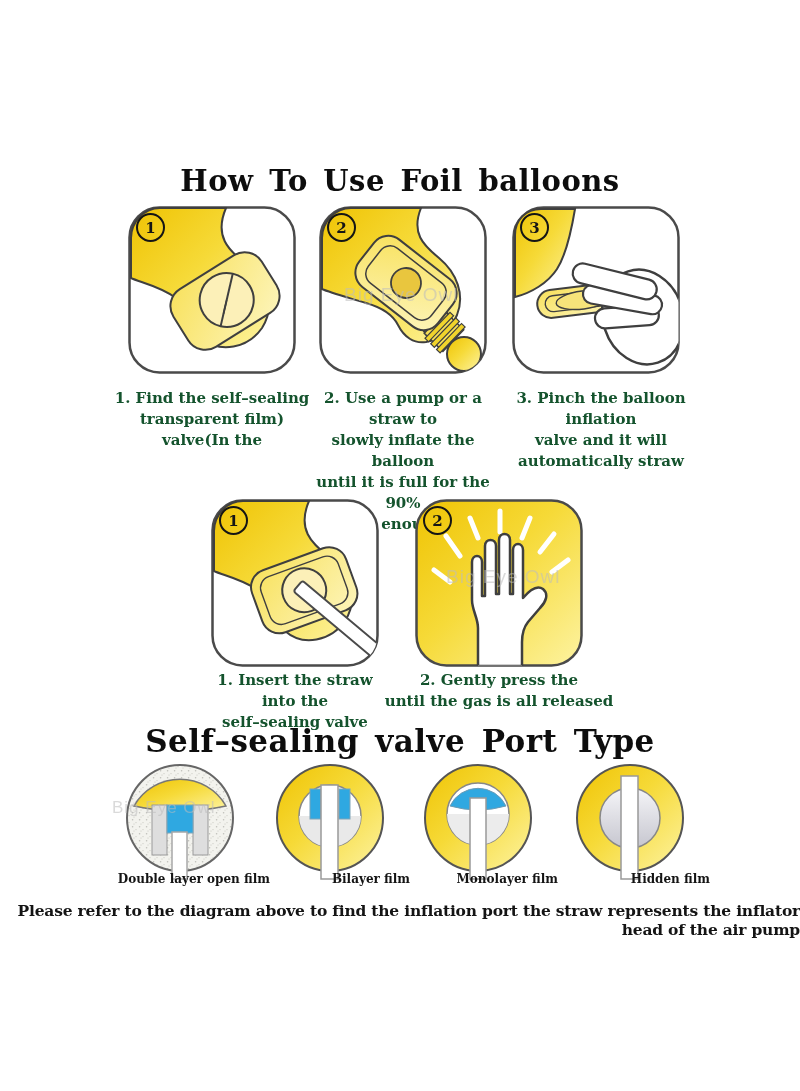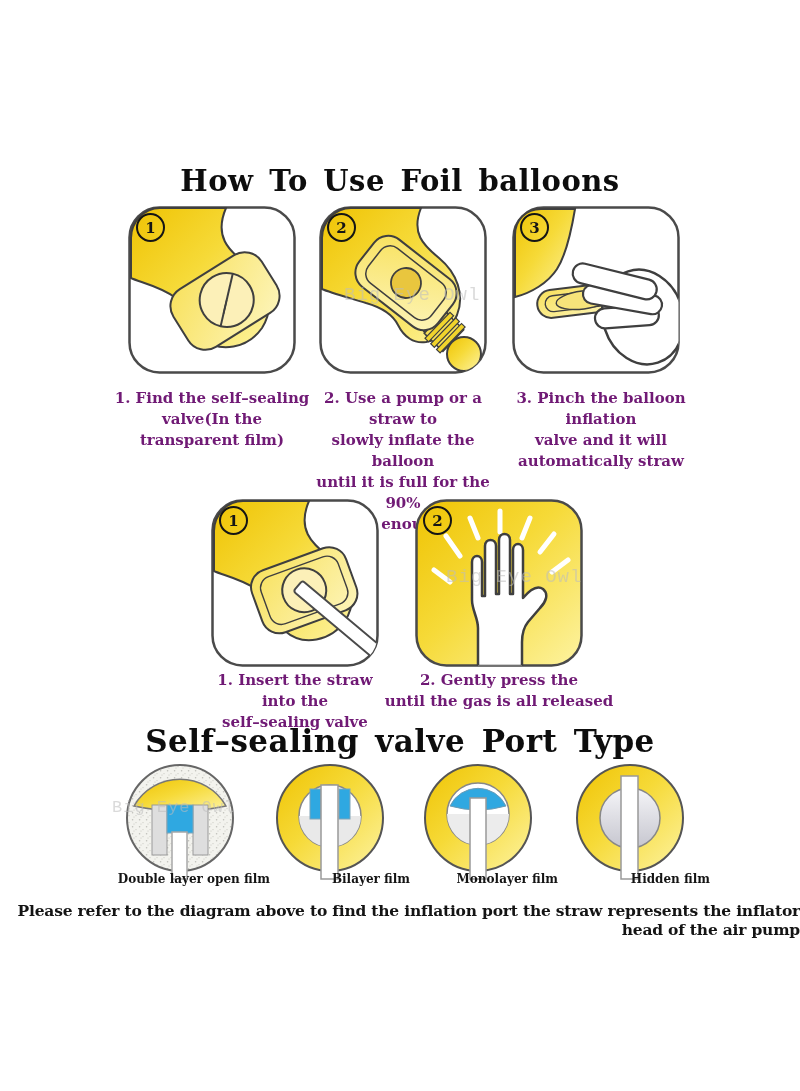--- a/index.html
+++ b/index.html
@@ -5,24 +5,24 @@
   html,body{margin:0;padding:0;background:#fff;}
   .canvas{position:relative;width:800px;height:1091px;background:#ffffff;
           font-family:"DejaVu Serif",serif;color:#111;overflow:hidden;}
   .title{position:absolute;left:0;width:100%;text-align:center;font-weight:700;
          letter-spacing:.5px;word-spacing:5px;margin:0;color:#0d0d0d;}
   .panel{position:absolute;width:170px;height:170px;}
   .panel svg{display:block;}
   .badge{position:absolute;left:9px;top:8px;width:25px;height:25px;border:2px solid #151515;
          border-radius:50%;display:flex;align-items:center;justify-content:center;
          font-size:15px;font-weight:700;color:#151515;}
-  .cap{position:absolute;text-align:center;font-size:15px;font-weight:700;line-height:21px;color:#701a75;}
+  .cap{position:absolute;text-align:center;font-size:15px;font-weight:700;line-height:21px;color:#14532d;}
   .circle-fig{position:absolute;width:112px;height:120px;}
   .flabel{position:absolute;text-align:right;font-size:12px;font-weight:700;color:#141414;}
-  .wm{position:absolute;color:#bdbdbd;opacity:.55;font-family:Liberation Mono, monospace;
+  .wm{position:absolute;color:#bdbdbd;opacity:.55;font-family:Liberation Sans, sans-serif;
       font-size:19px;letter-spacing:1px;white-space:nowrap;pointer-events:none;}
   .footer{position:absolute;left:0;width:100%;text-align:right;font-size:15.5px;
           font-weight:700;letter-spacing:-.2px;color:#141414;}
 </style>
 </head>
 <body>
 
 <div class="canvas">
 
   <svg width="0" height="0" style="position:absolute" aria-hidden="true">
@@ -107,22 +107,22 @@
         <rect x="62" y="56" width="86" height="20" rx="10" transform="rotate(14 62 66)" fill="#fff" stroke="#3f3f3f" stroke-width="2.2"></rect>
       </g>
     </svg>
     <div class="badge">3</div>
   </div>
 
   <div class="wm" style="left:344px;top:284px;">Big Eye Owl</div>
 
   <div class="cap" style="left:112px;top:388px;width:200px;">
     <div>1. Find the self–sealing</div>
+    <div>transparent film)</div>
     <div>valve(In the</div>
-    <div>transparent film)</div>
   </div>
   <div class="cap" style="left:303px;top:388px;width:200px;">
     <div>2. Use a pump or a straw to</div>
     <div>slowly inflate the balloon</div>
     <div>until it is full for the 90%</div>
     <div>is enough</div>
   </div>
   <div class="cap" style="left:486px;top:388px;width:230px;">
     <div>3. Pinch the balloon inflation</div>
     <div>valve and it will</div>

